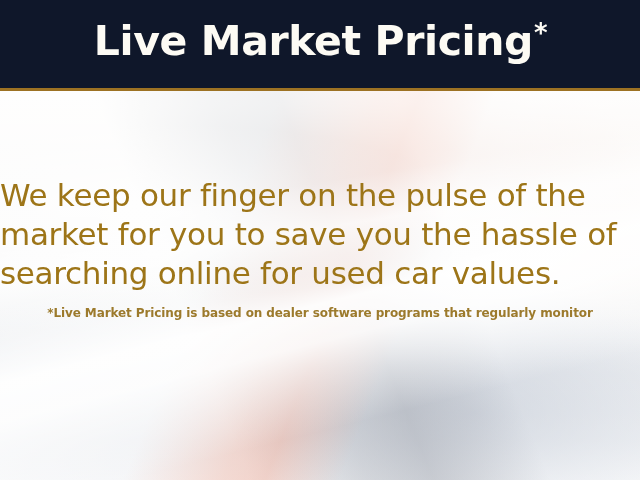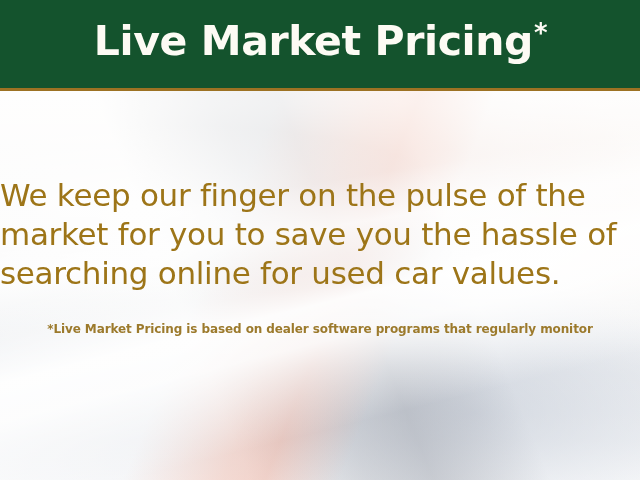--- a/index.html
+++ b/index.html
@@ -105,21 +105,21 @@
     pointer-events: none;
   }
 
   
   .header-band {
     position: absolute;
     left: 0;
     top: 0;
     width: 640px;
     height: 91px;
-    background: #14532d;
+    background: #0f172a;
     border-bottom: 3px solid #9d7223;
     box-sizing: border-box;
     display: flex;
     align-items: center;
     justify-content: center;
     z-index: 3;
   }
 
   .header-title {
     margin: 0;
@@ -161,21 +161,21 @@
 
   .body-copy .copy-line {
     display: block;
     white-space: nowrap;
   }
 
   
   .fine-print {
     position: absolute;
     left: 0;
-    top: 320px;
+    top: 304px;
     width: 640px;
     z-index: 2;
     text-align: center;
     color: #9c7a2c;
     font-family: "DejaVu Sans", sans-serif;
     font-size: 12px;
     font-weight: bold;
     line-height: 19px;
     letter-spacing: -0.1px;
   }

